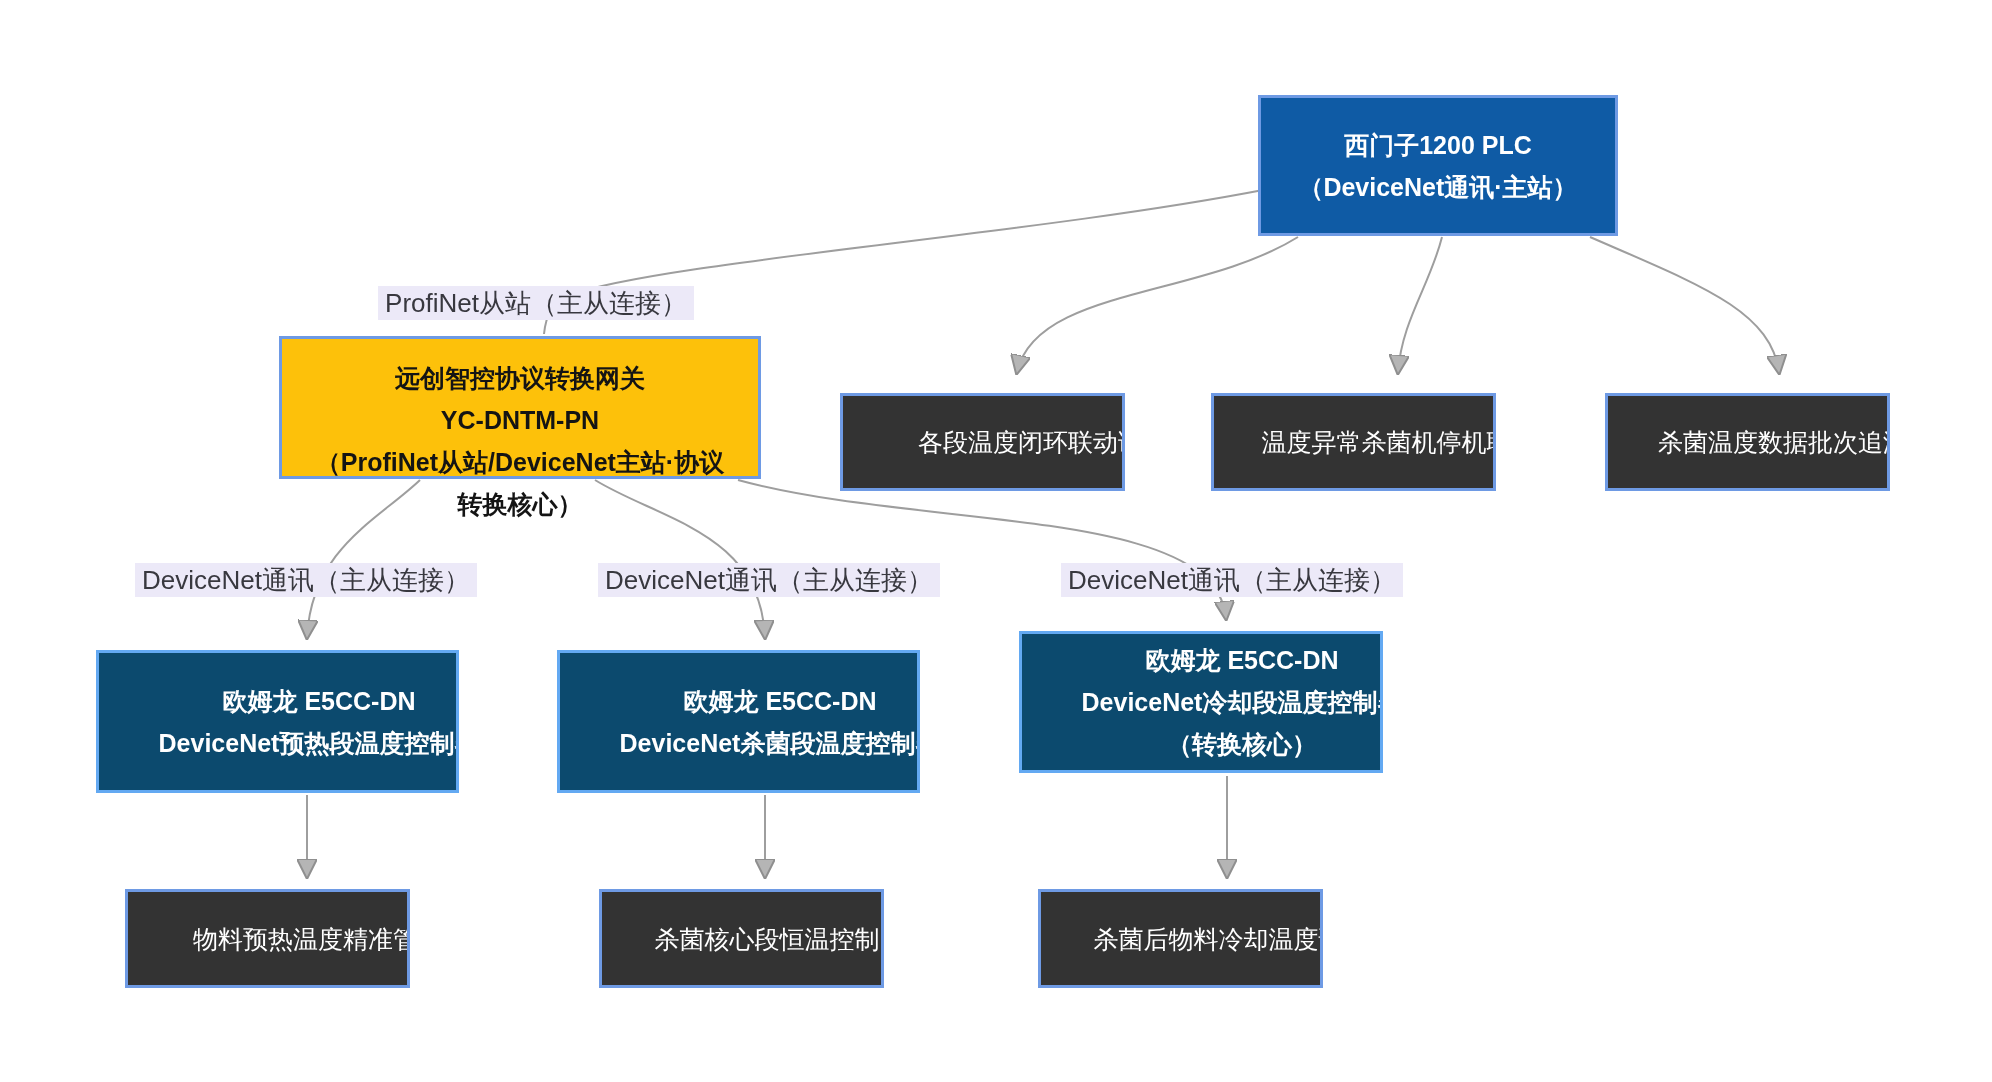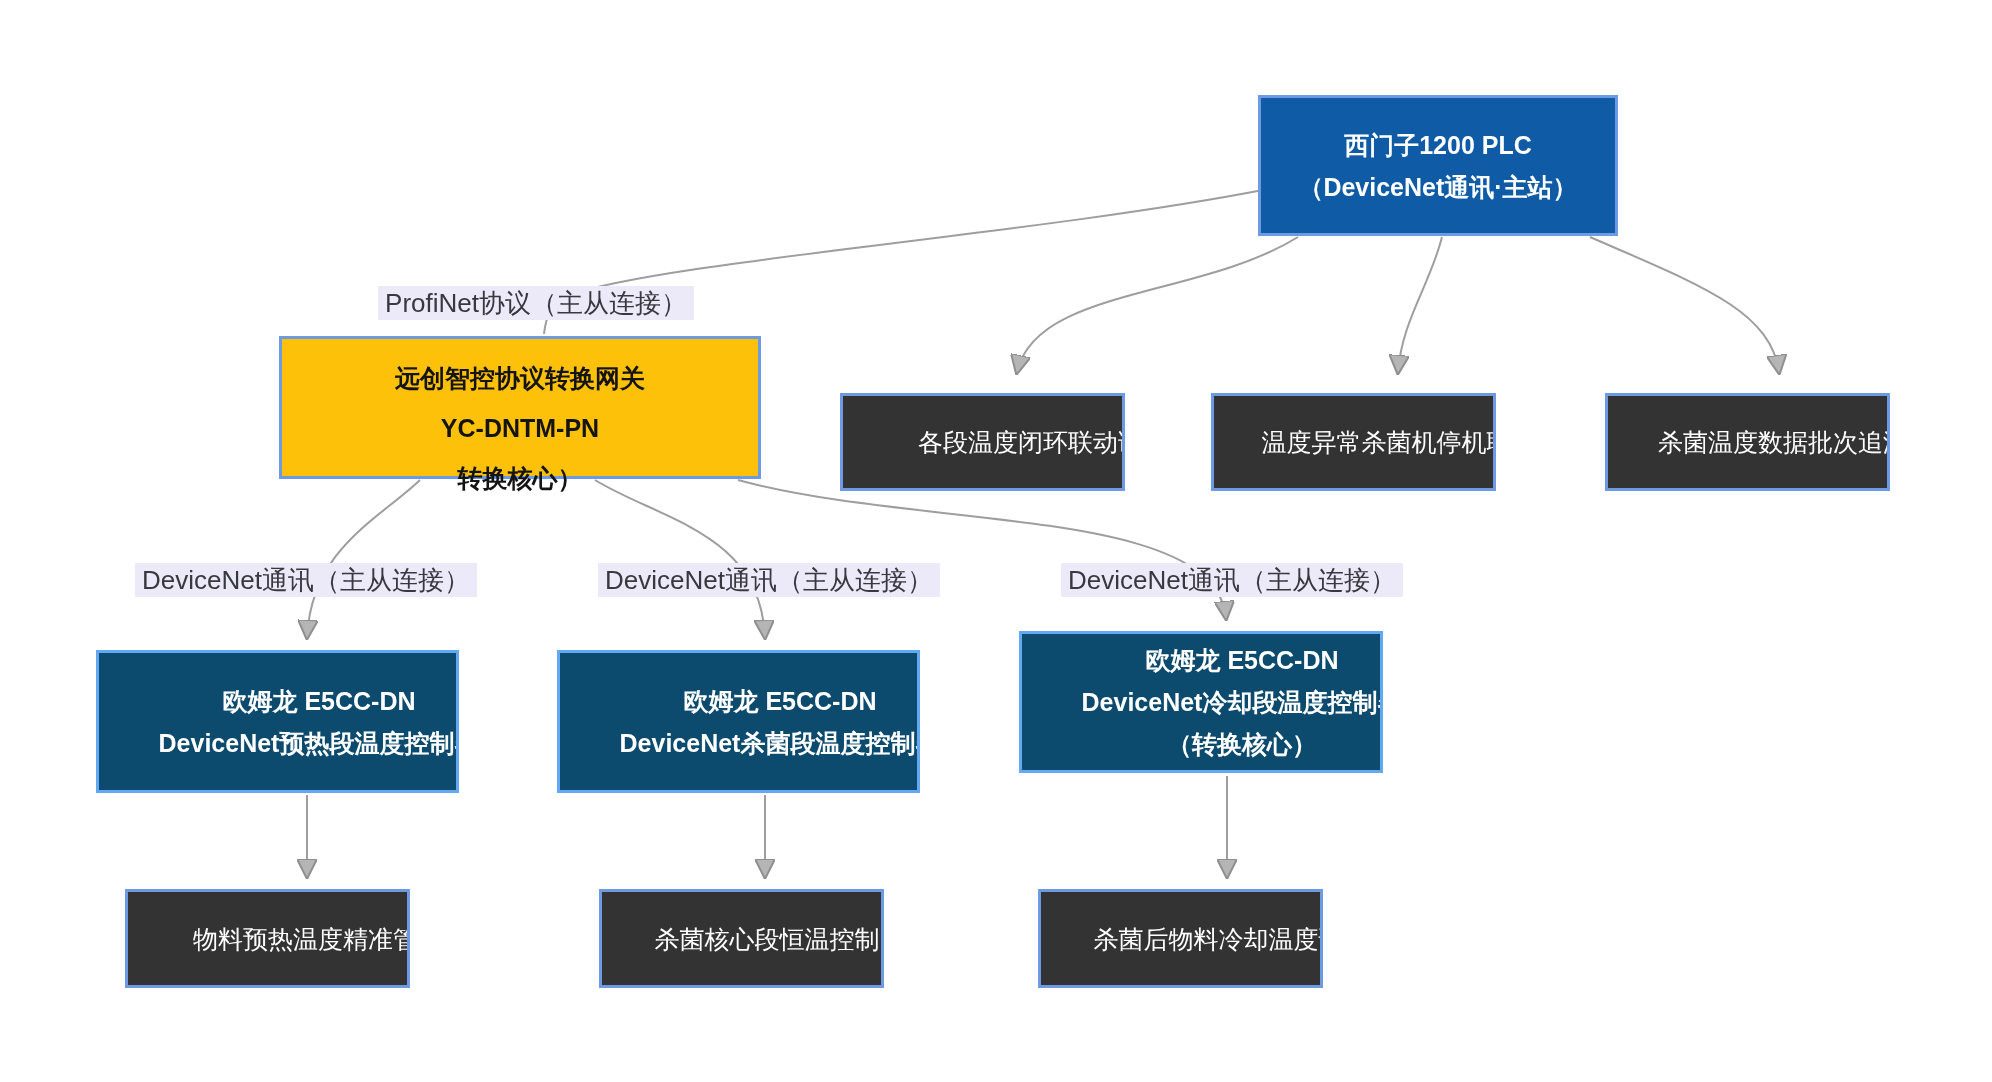--- a/index.html
+++ b/index.html
@@ -25,21 +25,21 @@
   }
   
   .clip-label {
     position:absolute; left:0; top:0; height:100%;
     display:flex; flex-direction:column; align-items:center; justify-content:center;
     text-align:center; white-space:nowrap;
   }
   .gw-label {
     position:absolute; left:0; right:0; top:18px;
     display:flex; flex-direction:column; align-items:center;
-    text-align:center; white-space:nowrap;gap:8px;
+    text-align:center; white-space:nowrap;
   }
   .node-line { display:block; }
 
   .edge-label {
     position:absolute; transform:translate(-50%,-50%);
     background:#ece9f8; color:#38383f;
     font-size:26px; line-height:34px; padding:0 7px; white-space:nowrap;
   }
 </style>
 </head>
@@ -71,20 +71,21 @@
     <div class="center-label">
       <span class="node-line">西门子1200 PLC</span>
       <span class="node-line">（DeviceNet通讯·主站）</span>
     </div>
   </div>
 
   <div class="node node-gw" style="left:279px; top:336px; width:482px; height:143px;">
     <div class="gw-label">
       <span class="node-line">远创智控协议转换网关</span>
       <span class="node-line">YC-DNTM-PN</span>
+      <span class="node-line">（ProfiNet从站/DeviceNet主站·协议</span>
       <span class="node-line">转换核心）</span>
     </div>
   </div>
 
   <div class="node node-dark" style="left:840px; top:393px; width:285px; height:98px;">
     <div class="clip-label" style="width:400px;">各段温度闭环联动调节</div>
   </div>
   <div class="node node-dark" style="left:1211px; top:393px; width:285px; height:98px;">
     <div class="clip-label" style="width:370px;">温度异常杀菌机停机联锁</div>
   </div>
@@ -115,18 +116,18 @@
   <div class="node node-dark" style="left:125px; top:889px; width:285px; height:99px;">
     <div class="clip-label" style="width:380px;">物料预热温度精准管控</div>
   </div>
   <div class="node node-dark" style="left:599px; top:889px; width:285px; height:99px;padding-left:32px;">
     <div class="clip-label" style="width:330px;">杀菌核心段恒温控制</div>
   </div>
   <div class="node node-dark" style="left:1038px; top:889px; width:285px; height:99px;">
     <div class="clip-label" style="width:380px;">杀菌后物料冷却温度调控</div>
   </div>
 
-  <div class="edge-label" style="left:536px; top:303px;">ProfiNet协议（主从连接）</div>
+  <div class="edge-label" style="left:536px; top:303px;">ProfiNet从站（主从连接）</div>
   <div class="edge-label" style="left:306px; top:580px;">DeviceNet通讯（主从连接）</div>
   <div class="edge-label" style="left:769px; top:580px;">DeviceNet通讯（主从连接）</div>
   <div class="edge-label" style="left:1232px; top:580px;">DeviceNet通讯（主从连接）</div>
 
 </div>
 
 </body></html>

